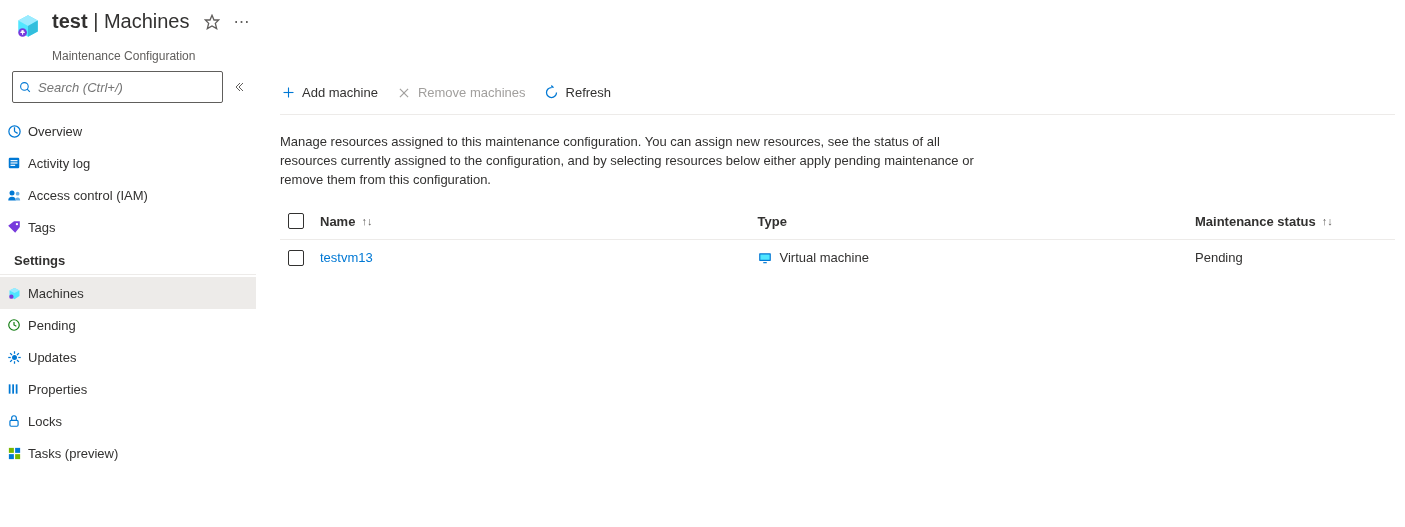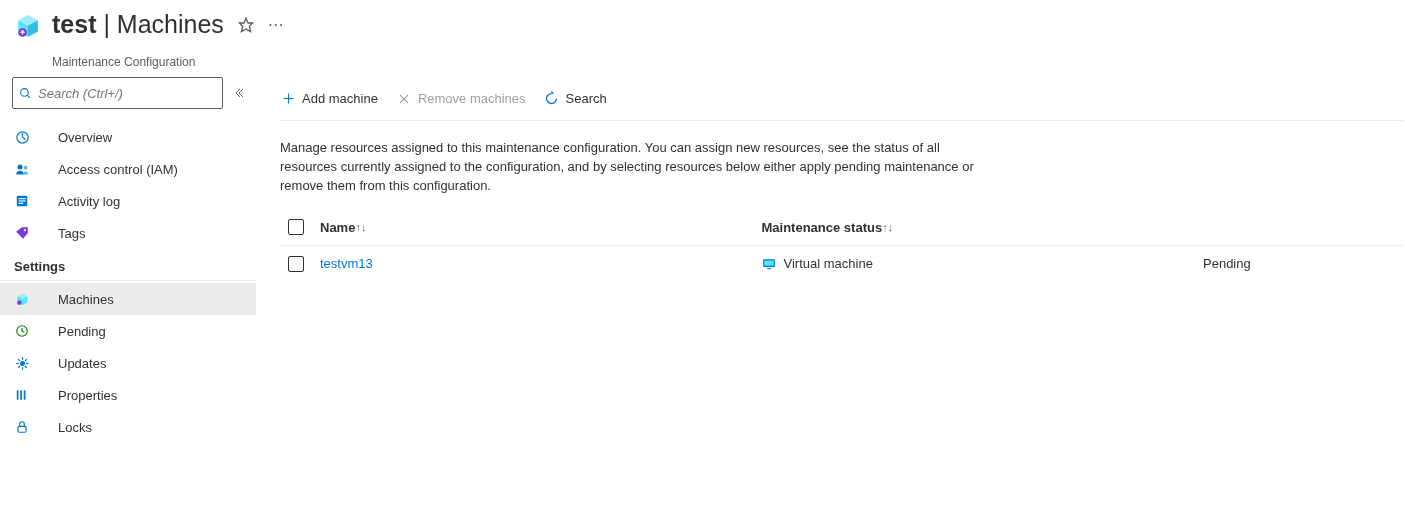--- a/index.html
+++ b/index.html
@@ -4,56 +4,56 @@
 <style>
   * { box-sizing: border-box; margin: 0; padding: 0; }
   html, body { width: 1405px; height: 527px; font-family: "Segoe UI", Arial, sans-serif; font-size: 13px; color: #323130; background: #fff; }
   body { display: flex; flex-direction: column; }
 
   
   .header { display: flex; align-items: flex-start; padding: 10px 14px 8px 14px; gap: 10px; }
   .header-icon { width: 28px; height: 28px; display: flex; align-items: center; justify-content: center; margin-top: 2px; }
   .header-titles { display: flex; flex-direction: column; }
   .header-title-line { display: flex; align-items: center; gap: 14px; }
-  .header-title { font-size: 25px; font-weight: 400; }
+  .header-title { font-size: 20px; font-weight: 400; }
   .header-title strong { font-weight: 600; }
   .header-sub { font-size: 12px; color: #605e5c; margin-top: 16px; margin-left: 0px; }
   .icon-btn { cursor: pointer; color: #605e5c; display: flex; align-items: center; }
 
   
   .body { display: flex; flex: 1; overflow: hidden; }
 
   
   .sidebar { width: 256px; border-right: none; padding-top: 0; display: flex; flex-direction: column; }
   .search-row { display: flex; align-items: center; padding: 0 12px 6px 12px; gap: 10px; }
   .search-box { flex: 1; display: flex; align-items: center; border: 1px solid #605e5c; border-radius: 2px; height: 32px; padding: 0 6px; gap: 6px; }
   .search-box input { border: none; outline: none; font-size: 13px; flex: 1; font-style: italic; color: #605e5c; background: transparent; }
   .collapse-btn { color: #605e5c; cursor: pointer; }
 
   .nav { padding-top: 6px; }
-  .nav-item { display: flex; align-items: center; height: 32px; padding: 0 14px; gap: 28px; cursor: pointer; font-size: 13px; color: #323130; }
+  .nav-item { display: flex; align-items: center; height: 32px; padding: 0 6px; gap: 6px; cursor: pointer; font-size: 13px; color: #323130; }
   .nav-item.active { background: #edebe9; font-weight: 400; }
   .nav-icon { width: 16px; height: 16px; display: flex; align-items: center; justify-content: center; flex-shrink: 0; }
   .nav-section { font-weight: 700; font-size: 13px; padding: 10px 14px 6px 14px; color: #323130; border-bottom: 1px solid #edebe9; margin-bottom: 2px; }
   .nav-list { list-style: none; }
 
   
-  .main { flex: 1; display: flex; flex-direction: column; padding-left: 24px; padding-right: 2px; overflow: auto; }
+  .main { flex: 1; display: flex; flex-direction: column; padding-left: 24px; padding-right: 10px; overflow: auto; }
   .toolbar { display: flex; align-items: center; gap: 18px; height: 44px; border-bottom: 1px solid #edebe9; }
   .tb-btn { display: flex; align-items: center; gap: 6px; cursor: pointer; font-size: 13px; color: #323130; }
   .tb-btn.disabled { color: #a19f9d; cursor: default; }
   .tb-btn .tb-icon { width: 16px; height: 16px; display: flex; align-items: center; justify-content: center; }
 
   .description { padding: 18px 0 14px 0; max-width: 720px; font-size: 13px; line-height: 1.45; color: #323130; }
 
   
   .table { width: 100%; }
   .thead, .trow { display: grid; grid-template-columns: 40px 1fr 1fr 200px; align-items: center; height: 36px; border-bottom: 1px solid #edebe9; }
   .thead { font-weight: 600; }
-  .thead .th { display: flex; align-items: center; }
+  .thead .th { display: flex; align-items: center; gap: 6px; }
   .sort-icon { color: #605e5c; font-size: 11px; }
   .checkbox { width: 16px; height: 16px; border: 1px solid #323130; border-radius: 2px; margin-left: 8px; cursor: pointer; }
   .trow { font-size: 13px; border-bottom: none; }
   .link { color: #0078d4; cursor: pointer; }
   .cell-type { display: flex; align-items: center; gap: 8px; }
   .vm-icon { width: 14px; height: 14px; display: inline-flex; }
 
   svg { display: block; }
 </style>
 </head>
@@ -110,39 +110,39 @@
           <span class="nav-icon">
             <svg width="15" height="15" viewBox="0 0 24 24" fill="none" stroke="#0078d4" stroke-width="2">
                 <circle cx="12" cy="12" r="9"></circle>
                 <path d="M12 12 L12 5 M12 12 L17 15" stroke="#0078d4"></path>
               </svg>
           </span>
           <span>Overview</span>
         </li>
         <li class="nav-item">
           <span class="nav-icon">
+            <svg width="14" height="14" viewBox="0 0 24 24">
+                <rect x="3" y="3" width="18" height="18" rx="2" fill="#0078d4"></rect>
+                <rect x="6" y="7" width="12" height="2" fill="#fff"></rect>
+                <rect x="6" y="11" width="12" height="2" fill="#fff"></rect>
+                <rect x="6" y="15" width="8" height="2" fill="#fff"></rect>
+              </svg>
+          </span>
+          <span>Activity log</span>
+        </li>
+        <li class="nav-item">
+          <span class="nav-icon">
             <svg width="15" height="15" viewBox="0 0 24 24" fill="#0078d4">
                 <circle cx="8" cy="8" r="4"></circle>
                 <path d="M2 20 Q2 14 8 14 Q14 14 14 20 Z"></path>
                 <circle cx="17" cy="9" r="3" fill="#69afe5"></circle>
                 <path d="M13 20 Q13 15 17 15 Q21 15 21 20 Z" fill="#69afe5"></path>
               </svg>
           </span>
           <span>Access control (IAM)</span>
-        </li>
-        <li class="nav-item">
-          <span class="nav-icon">
-            <svg width="14" height="14" viewBox="0 0 24 24">
-                <rect x="3" y="3" width="18" height="18" rx="2" fill="#0078d4"></rect>
-                <rect x="6" y="7" width="12" height="2" fill="#fff"></rect>
-                <rect x="6" y="11" width="12" height="2" fill="#fff"></rect>
-                <rect x="6" y="15" width="8" height="2" fill="#fff"></rect>
-              </svg>
-          </span>
-          <span>Activity log</span>
         </li>
         <li class="nav-item">
           <span class="nav-icon">
             <svg width="14" height="14" viewBox="0 0 24 24" fill="#773adc">
                 <path d="M2 10 L12 2 L22 2 L22 12 L14 22 L2 10 Z"></path>
                 <circle cx="17" cy="7" r="2" fill="#fff"></circle>
               </svg>
           </span>
           <span>Tags</span>
         </li>
@@ -202,20 +202,31 @@
             <svg width="14" height="14" viewBox="0 0 24 24" fill="none" stroke="#0078d4" stroke-width="2">
                 <rect x="5" y="11" width="14" height="10" rx="2"></rect>
                 <path d="M8 11 V7 a4 4 0 0 1 8 0 V11"></path>
               </svg>
           </span>
           <span>Locks</span>
         </li>
       </ul>
 
       <ul class="nav-list">
+        <li class="nav-item">
+          <span class="nav-icon">
+            <svg width="15" height="15" viewBox="0 0 24 24">
+                <rect x="3" y="3" width="8" height="8" fill="#76b700"></rect>
+                <rect x="13" y="3" width="8" height="8" fill="#0078d4"></rect>
+                <rect x="3" y="13" width="8" height="8" fill="#0078d4"></rect>
+                <rect x="13" y="13" width="8" height="8" fill="#76b700"></rect>
+              </svg>
+          </span>
+          <span>Tasks (preview)</span>
+        </li>
       </ul>
     </div>
   </div>
 
   <div class="main">
     <div class="toolbar">
       <div class="tb-btn">
         <span class="tb-icon">
           <svg width="15" height="15" viewBox="0 0 24 24" stroke="#0078d4" stroke-width="1.8">
               <line x1="12" y1="4" x2="12" y2="20"></line>
@@ -234,34 +245,37 @@
         <span>Remove machines</span>
       </div>
       <div class="tb-btn">
         <span class="tb-icon">
           <svg width="15" height="15" viewBox="0 0 24 24" fill="none" stroke="#0078d4" stroke-width="2">
               <path d="M20 12 A8 8 0 1 1 12 4"></path>
               <polyline points="12,0 12,4 16,4" fill="#0078d4" stroke="none"></polyline>
               <path d="M12 4 L16 4 L12 0 Z" fill="#0078d4" stroke="none"></path>
             </svg>
         </span>
-        <span>Search</span>
+        <span>Refresh</span>
       </div>
     </div>
 
     <div class="description">Manage resources assigned to this maintenance configuration. You can assign new resources, see the status of all resources currently assigned to the configuration, and by selecting resources below either apply pending maintenance or remove them from this configuration.</div>
 
     <div class="table">
       <div class="thead">
         <div>
             <div class="checkbox"></div>
           </div>
         <div class="th">
           <span>Name</span>
           <span class="sort-icon">↑↓</span>
+        </div>
+        <div class="th">
+          <span>Type</span>
         </div>
         <div class="th">
           <span>Maintenance status</span>
           <span class="sort-icon">↑↓</span>
         </div>
       </div>
 
       <div class="trow">
         <div>
             <div class="checkbox"></div>

